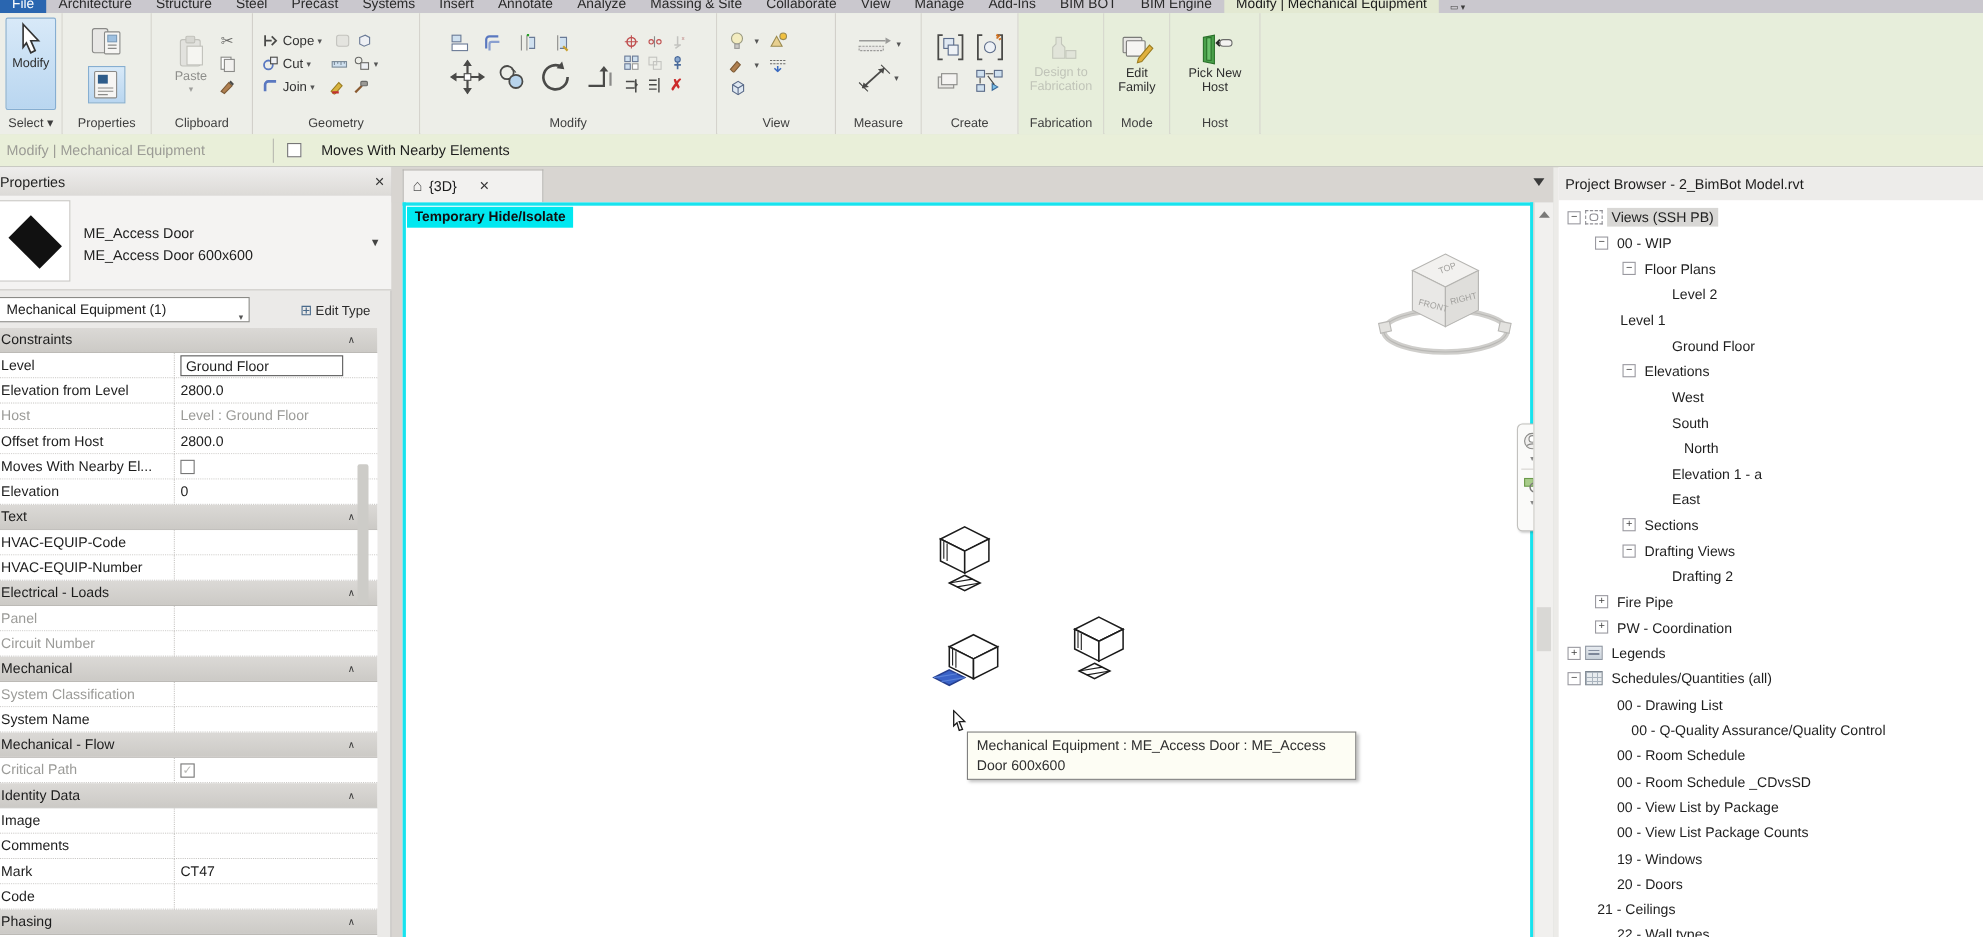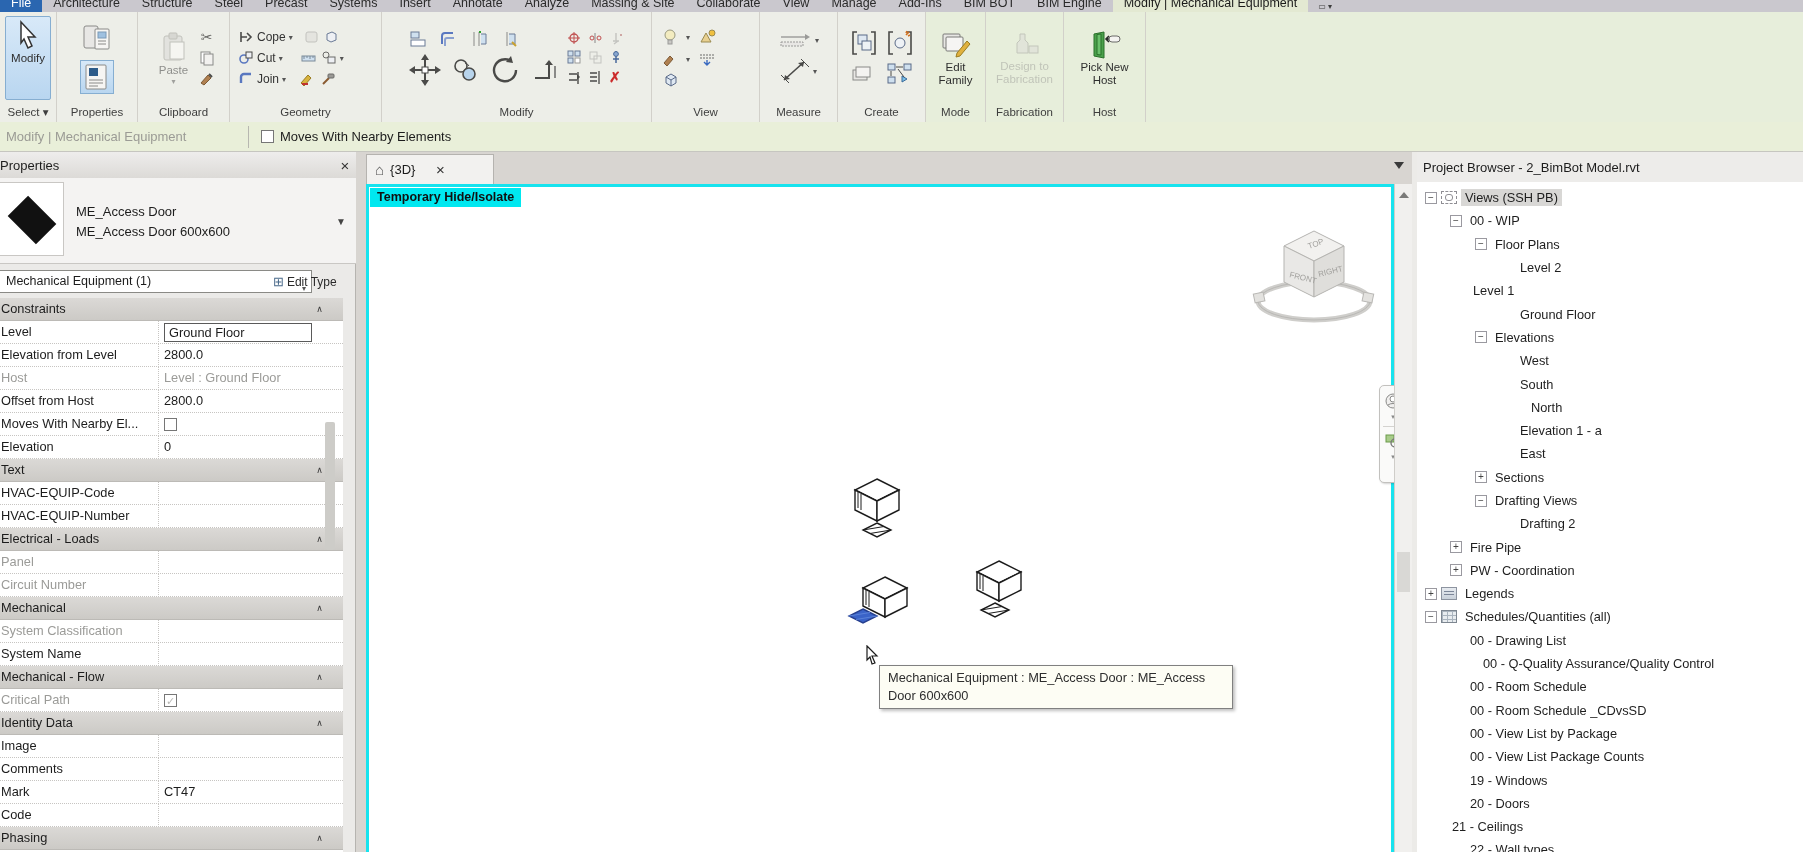--- a/index.html
+++ b/index.html
@@ -36,40 +36,40 @@
   .car { font-size:8px; color:#555; }
   .col { display:flex; flex-direction:column; justify-content:center; gap:5px; }
 
   
   #optionsbar { position:absolute; left:0; top:122px; width:1803px; height:30px;
     background:#e9efd9; border-bottom:1px solid #c6c6c0; display:flex; align-items:center; }
   #opt-context { color:#9b9b95; font-size:13px; margin-left:6px; width:242px; }
   #opt-sep { width:1px; height:22px; background:#b7b7b0; margin-right:12px; }
   .cb { width:13px; height:13px; border:1px solid #767676; background:#fff; display:inline-block;
     font-size:11px; line-height:12px; text-align:center; color:#9a9a9a; }
-  #opt-moves-label { font-size:13px; color:#1c1c1c; margin-left:6px; }
+  #opt-moves-label { font-size:13px; color:#1c1c1c; margin-left:18px; }
 
   
   #properties { position:absolute; left:-4px; top:152px; width:360px; height:700px;
     background:#ebeae8; border-right:1px solid #b6b4b0; }
   #prop-header { position:absolute; left:0; top:0; width:360px; height:26px;
     background:linear-gradient(#eeedec,#dcdad7); display:flex; align-items:center; }
   #prop-title { font-size:13px; color:#1e1e1e; margin-left:4px; flex:1; }
   .closex { font-size:15px; color:#333; width:22px; text-align:center; }
   #type-area { position:absolute; left:0; top:26px; width:360px; height:86px; background:#f4f3f2;
     border-bottom:1px solid #c9c7c4; }
   #type-preview { position:absolute; left:2px; top:4px; width:66px; height:74px; background:#fff;
     border:1px solid #c9c7c4; overflow:hidden; }
   #type-diamond { position:absolute; left:13px; top:17px; width:40px; height:40px; background:#111;
     transform:rotate(45deg) scaleY(.72); }
   #fam-name { position:absolute; left:80px; top:26px; font-size:13px; color:#1c1c1c; }
   #type-name { position:absolute; left:80px; top:46px; font-size:13px; color:#1c1c1c; }
   #type-caret { position:absolute; right:10px; top:38px; font-size:10px; color:#444; }
   #selector-row { position:absolute; left:0; top:112px; width:360px; height:34px; }
-  #sel-combo { position:absolute; left:3px; top:6px; width:313px; height:23px; background:#fff;
+  #sel-combo { position:absolute; left:3px; top:6px; width:228px; height:23px; background:#fff;
     border:1px solid #8a8a86; font-size:12.5px; color:#1c1c1c; line-height:21px; padding:0 6px; }
   #sel-combo .car { position:absolute; right:5px; top:7px; }
   #edit-type-btn { position:absolute; left:277px; top:6px; width:80px; height:23px; display:flex;
     align-items:center; gap:3px; font-size:12px; color:#2a2a2a; }
   #edit-type-icon { font-size:13px; color:#4a6a8a; }
   #prop-rows { position:absolute; left:0; top:146px; width:347px; height:554px; background:#fff; }
   .prow { display:flex; height:23px; border-bottom:1px dotted #c7c5c2; font-size:12.8px; color:#1c1c1c;
     align-items:center; background:#fff; }
   .prow .plabel { width:163px; padding-left:5px; border-right:1px dotted #c7c5c2; height:23px;
     line-height:22px; overflow:hidden; white-space:nowrap; }
@@ -524,49 +524,49 @@
               <rect x="2" y="15" width="7" height="6" fill="#cfe0ef" stroke="#5a6a88"></rect>
               <path d="M16 14 l5 3 -5 3 Z" fill="#7ac0e8" stroke="#3a6a9a"></path>
               <path d="M10 5 h7 M5 9 v5 M12 7 l6 8" stroke="#4a4a48"></path>
             </svg>
         </span>
       </div>
     </div>
     <div class="panel-label">Create</div>
   </div>
 
+  <div class="panel ctx" style="width:78px">
+    <div class="panel-body">
+      <div class="bigbtn grayed" style="width:72px;">
+        <span class="ric">
+          <svg width="30" height="26" viewBox="0 0 30 26">
+              <path d="M10 2 h5 v6 l3 3 v10 h-11 v-10 l3-3 Z" fill="#dcdbd8" stroke="#a0a09c"></path>
+              <rect x="19" y="14" width="9" height="7" fill="#dcdbd8" stroke="#a0a09c"></rect>
+            </svg>
+        </span>
+        <span class="cap" style="color:#9a9a96">Design to Fabrication</span>
+      </div>
+    </div>
+    <div class="panel-label">Fabrication</div>
+  </div>
+
   <div class="panel ctx" style="width:60px">
     <div class="panel-body">
       <div class="bigbtn" style="width:56px;">
         <span class="ric">
           <svg width="30" height="28" viewBox="0 0 30 28">
               <rect x="2" y="3" width="17" height="14" rx="1" fill="#e8e7e4" stroke="#7a7a78"></rect>
               <rect x="5" y="6" width="17" height="14" rx="1" fill="#f6f5f3" stroke="#7a7a78"></rect>
               <path d="M16 22 L26 10 l3 3 -10 12 -4 1 Z" fill="#e0b13e" stroke="#9a7c20"></path>
             </svg>
         </span>
         <span class="cap">Edit Family</span>
       </div>
     </div>
     <div class="panel-label">Mode</div>
-  </div>
-
-  <div class="panel ctx" style="width:78px">
-    <div class="panel-body">
-      <div class="bigbtn grayed" style="width:72px;">
-        <span class="ric">
-          <svg width="30" height="26" viewBox="0 0 30 26">
-              <path d="M10 2 h5 v6 l3 3 v10 h-11 v-10 l3-3 Z" fill="#dcdbd8" stroke="#a0a09c"></path>
-              <rect x="19" y="14" width="9" height="7" fill="#dcdbd8" stroke="#a0a09c"></rect>
-            </svg>
-        </span>
-        <span class="cap" style="color:#9a9a96">Design to Fabrication</span>
-      </div>
-    </div>
-    <div class="panel-label">Fabrication</div>
   </div>
 
   <div class="panel ctx" style="width:82px">
     <div class="panel-body">
       <div class="bigbtn" style="width:76px;">
         <span class="ric">
           <svg width="34" height="28" viewBox="0 0 34 28">
               <path d="M6 3 L16 1 v26 L6 25 Z" fill="#4aa04a" stroke="#2a702a"></path>
               <path d="M9 3.5 L13 3 v21 l-4 -0.5 Z" fill="#6ac06a" stroke="#2a702a"></path>
               <path d="M26 8 h-7 m2 -3 l-3 3 3 3" stroke="#2a2a2a" fill="none" stroke-width="1.6"></path>

